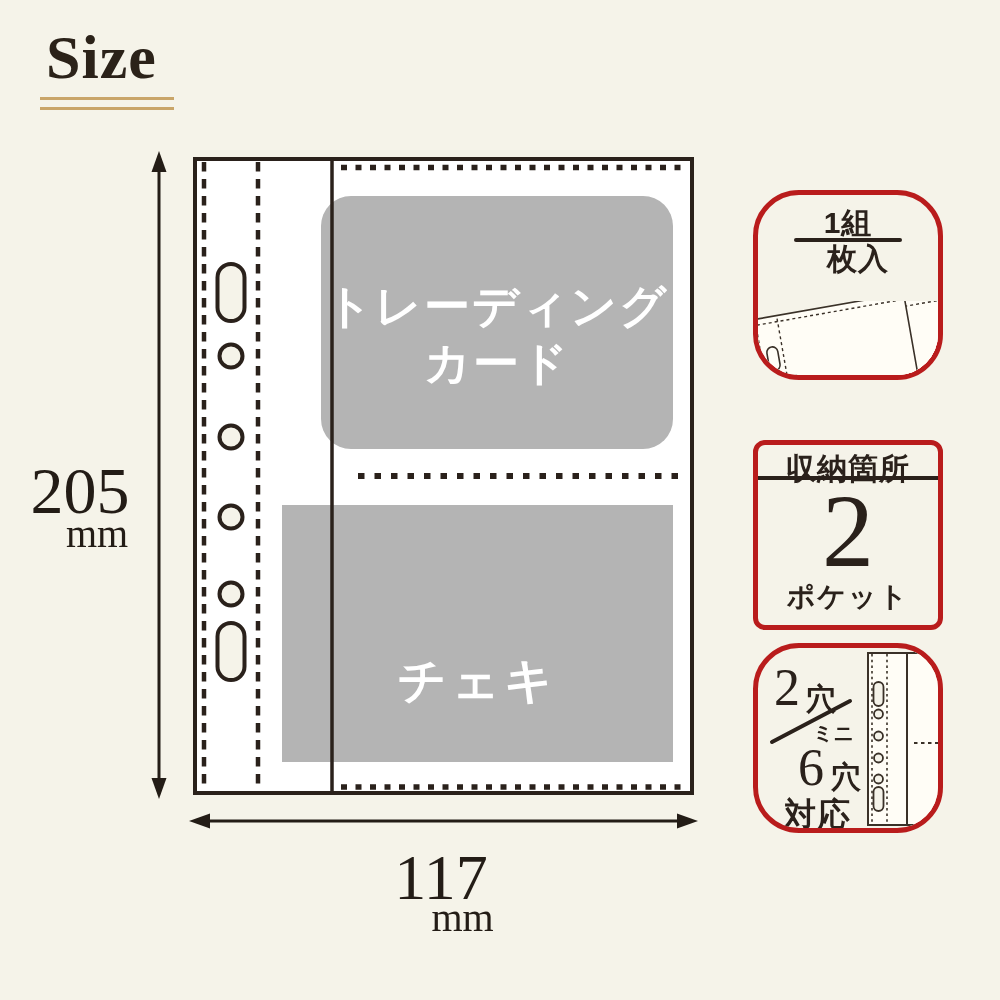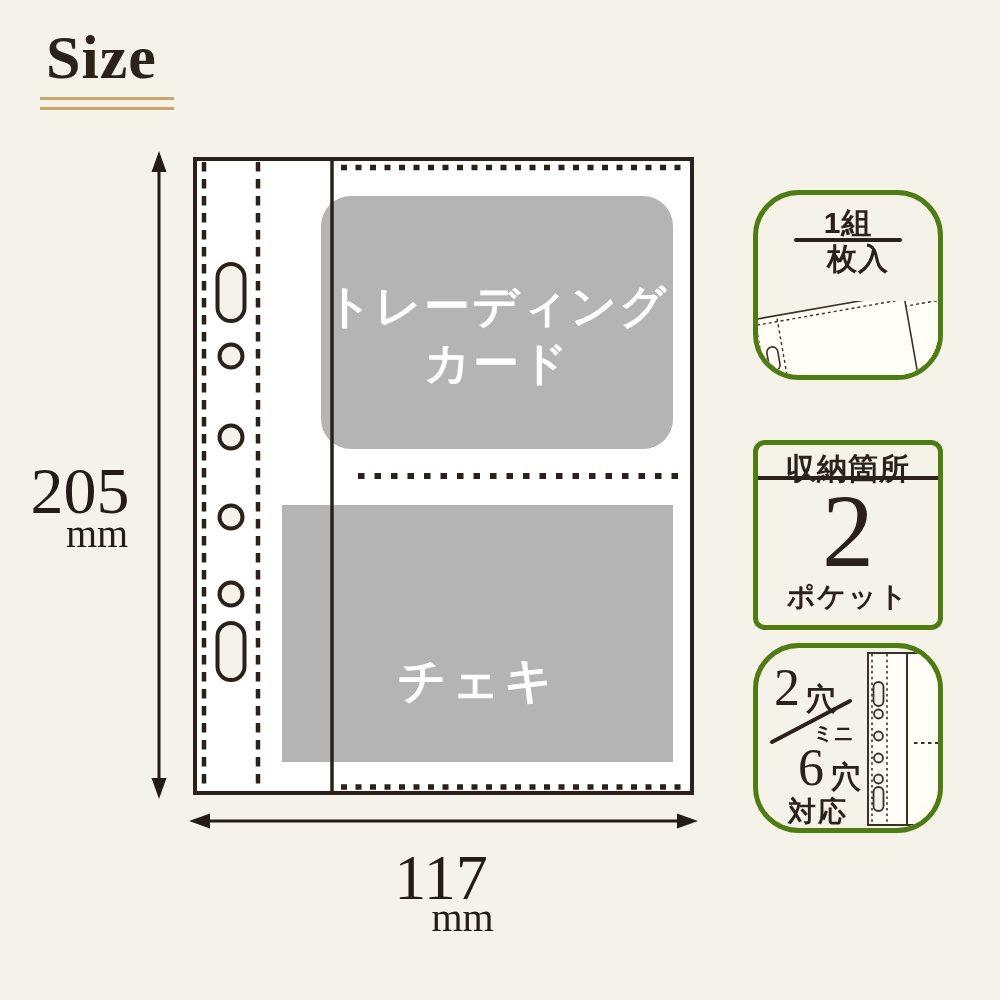--- a/index.html
+++ b/index.html
@@ -32,21 +32,21 @@
   
   .pocket-label{
     color:#ffffff;font-weight:700;text-align:center;letter-spacing:2px;
   }
   .card-label{left:321px;top:265px;width:352px;font-size:46px;line-height:57px;margin-top:13px;}
   .cheki-label{left:282px;top:656px;width:391px;font-size:48px;line-height:50px;letter-spacing:4px;}
 
   
   .badge{
     left:753px;width:190px;height:190px;box-sizing:border-box;
-    background:#f5f3e9;border:5px solid #4d7c0f;border-radius:46px;
+    background:#f5f3e9;border:5px solid #b91c1c;border-radius:46px;
     overflow:hidden;
   }
   #badge-pack{top:190px;}
   #badge-storage{top:440px;border-radius:12px;}
   #badge-compat{top:643px;}
   .badge .abs{position:absolute;}
 
   .pack-set{top:8px;left:0;width:180px;text-align:center;font-size:30px;font-weight:700;letter-spacing:1px;}
   .pack-rule{top:43px;left:36px;width:108px;height:4px;background:#2a211b;border-radius:2px;}
   .pack-count-row{top:44px;left:0;width:180px;display:flex;justify-content:center;align-items:baseline;}
@@ -57,21 +57,21 @@
   .storage-header{top:4px;left:0;width:180px;text-align:center;font-size:30px;font-weight:700;letter-spacing:1px;}
   .storage-rule{top:31px;left:-5px;width:190px;height:4px;background:#2a211b;}
   .storage-count{top:36px;left:0;width:180px;text-align:center;font-family:"Liberation Serif",serif;font-size:104px;line-height:100px;}
   .storage-unit{top:133px;left:0;width:180px;text-align:center;font-size:28px;font-weight:700;letter-spacing:2px;}
 
   .compat-two{left:16px;top:14px;font-family:"Liberation Serif",serif;font-size:52px;line-height:52px;}
   .compat-two-unit{left:48px;top:31px;font-size:30px;font-weight:700;}
   .compat-mini{left:55px;top:72px;font-size:20px;font-weight:700;}
   .compat-six{left:40px;top:94px;font-family:"Liberation Serif",serif;font-size:52px;line-height:52px;}
   .compat-six-unit{left:73px;top:109px;font-size:30px;font-weight:700;}
-  .compat-footer{left:17px;top:145px;width:86px;text-align:center;font-size:28px;font-weight:700;letter-spacing:2px;}
+  .compat-footer{left:17px;top:145px;width:86px;text-align:center;font-size:32px;font-weight:700;letter-spacing:2px;}
   .compat-art{left:0;top:0;}
 </style>
 </head>
 <body>
 
 <div class="canvas">
 
   <svg class="abs" style="left:0;top:0" width="1000" height="1000" viewBox="0 0 1000 1000">
 
     <rect x="195" y="159" width="497" height="634" fill="#ffffff" stroke="#2a211b" stroke-width="4"></rect>

